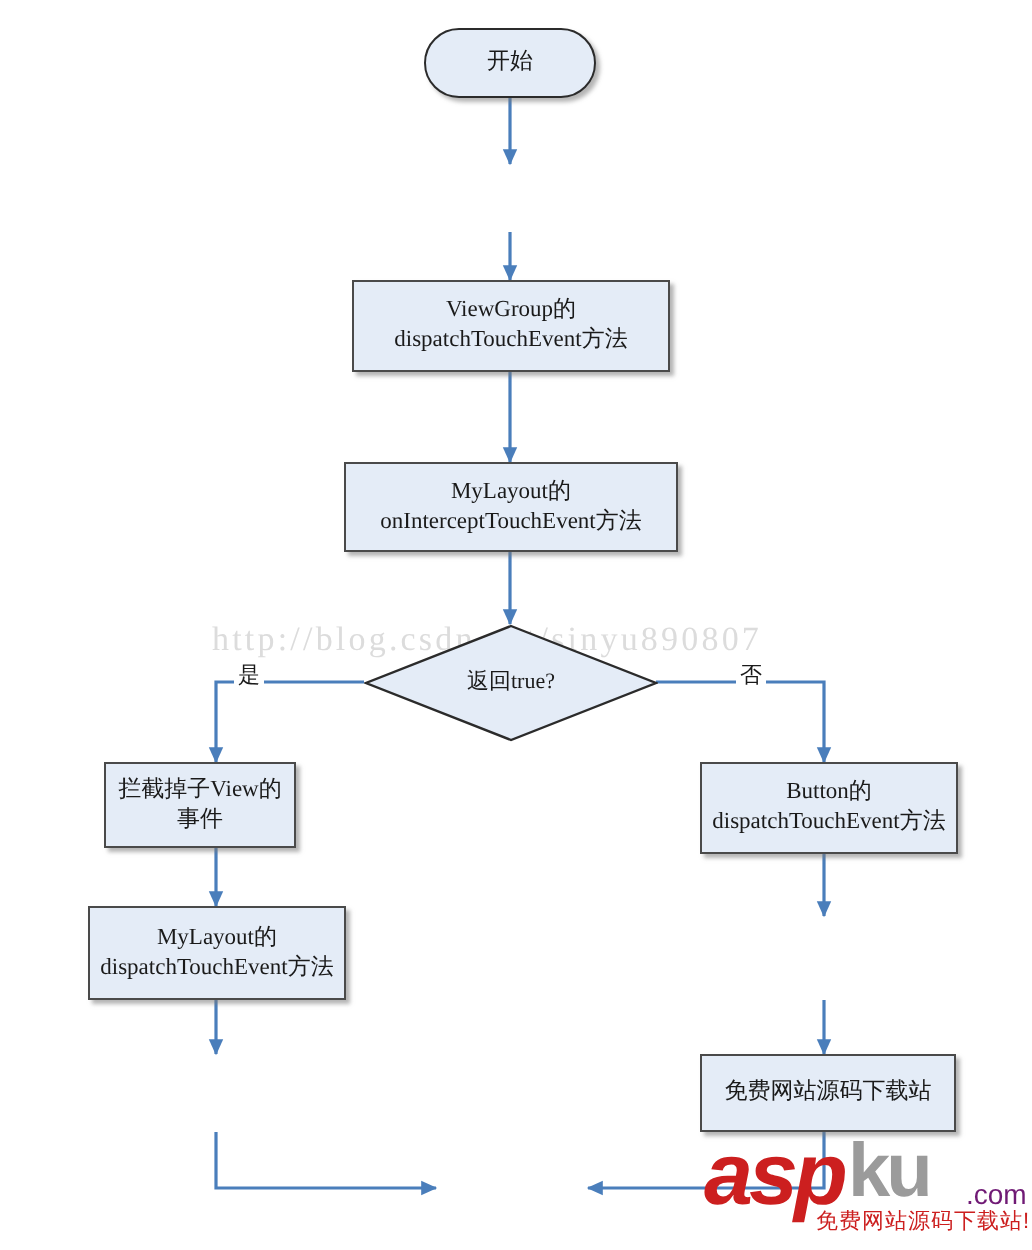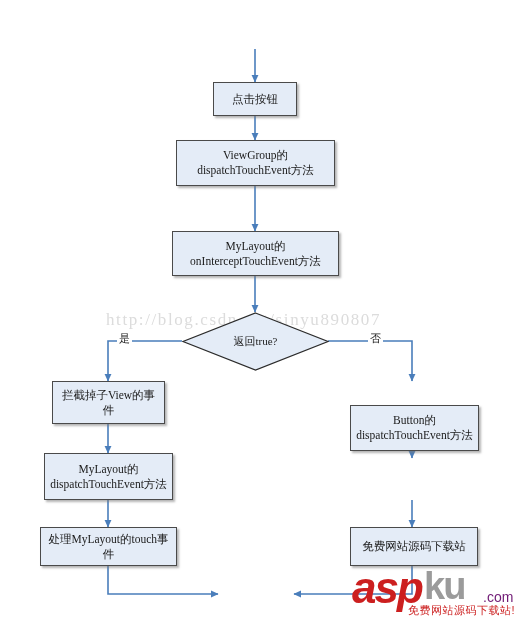--- a/index.html
+++ b/index.html
@@ -72,24 +72,24 @@
       <path d="M108,566 L108,594 L218,594"></path>
 
       <path d="M412,427 L412,458"></path>
       <path d="M412,500 L412,527"></path>
       <path d="M412,566 L412,594 L294,594"></path>
     </g>
   </svg>
 
   <div class="watermark" style="left:106px;top:310px;">http://blog.csdn.net/sinyu890807</div>
 
+  <div class="node terminator" style="left:212px;top:14px;width:86px;height:35px;">
+    <span class="txt">开始</span>
+  </div>
 
-  <div class="node" style="left:213px;top:82px;width:84px;height:34px;">
-    <span class="txt">点击按钮</span>
-  </div>
 
   <div class="node" style="left:176px;top:140px;width:159px;height:46px;">
     <span class="txt">ViewGroup的
 dispatchTouchEvent方法</span>
   </div>
 
   <div class="node" style="left:172px;top:231px;width:167px;height:45px;">
     <span class="txt">MyLayout的
 onInterceptTouchEvent方法</span>
   </div>
@@ -97,34 +97,31 @@
   <div class="node diamond" style="left:182px;top:312px;width:147px;height:59px;">
     <svg width="147" height="59" viewBox="0 0 147 59" xmlns="http://www.w3.org/2000/svg">
       <polygon points="73.5,1 146,29.5 73.5,58 1,29.5" fill="#e4ecf7" stroke="#2b2b2b" stroke-width="1.2"></polygon>
     </svg>
     <span class="txt" style="font-size:11px;">返回true?</span>
   </div>
 
   <div class="edgelabel" style="left:117px;top:332px;">是</div>
   <div class="edgelabel" style="left:368px;top:332px;">否</div>
 
-  <div class="node" style="left:52px;top:381px;width:113px;height:43px;">
+  <div class="node" style="left:52px;top:381px;width:96px;height:43px;">
     <span class="txt">拦截掉子View的事件</span>
   </div>
 
   <div class="node" style="left:44px;top:453px;width:129px;height:47px;">
     <span class="txt">MyLayout的
 dispatchTouchEvent方法</span>
   </div>
 
-  <div class="node" style="left:40px;top:527px;width:137px;height:39px;">
-    <span class="txt">处理MyLayout的touch事件</span>
-  </div>
 
-  <div class="node" style="left:350px;top:381px;width:129px;height:46px;margin-top:24px;">
+  <div class="node" style="left:350px;top:381px;width:129px;height:46px;">
     <span class="txt">Button的
 dispatchTouchEvent方法</span>
   </div>
 
 
   <div class="node" style="left:350px;top:527px;width:128px;height:39px;">
     <span class="txt">免费网站源码下载站</span>
   </div>
 
 

